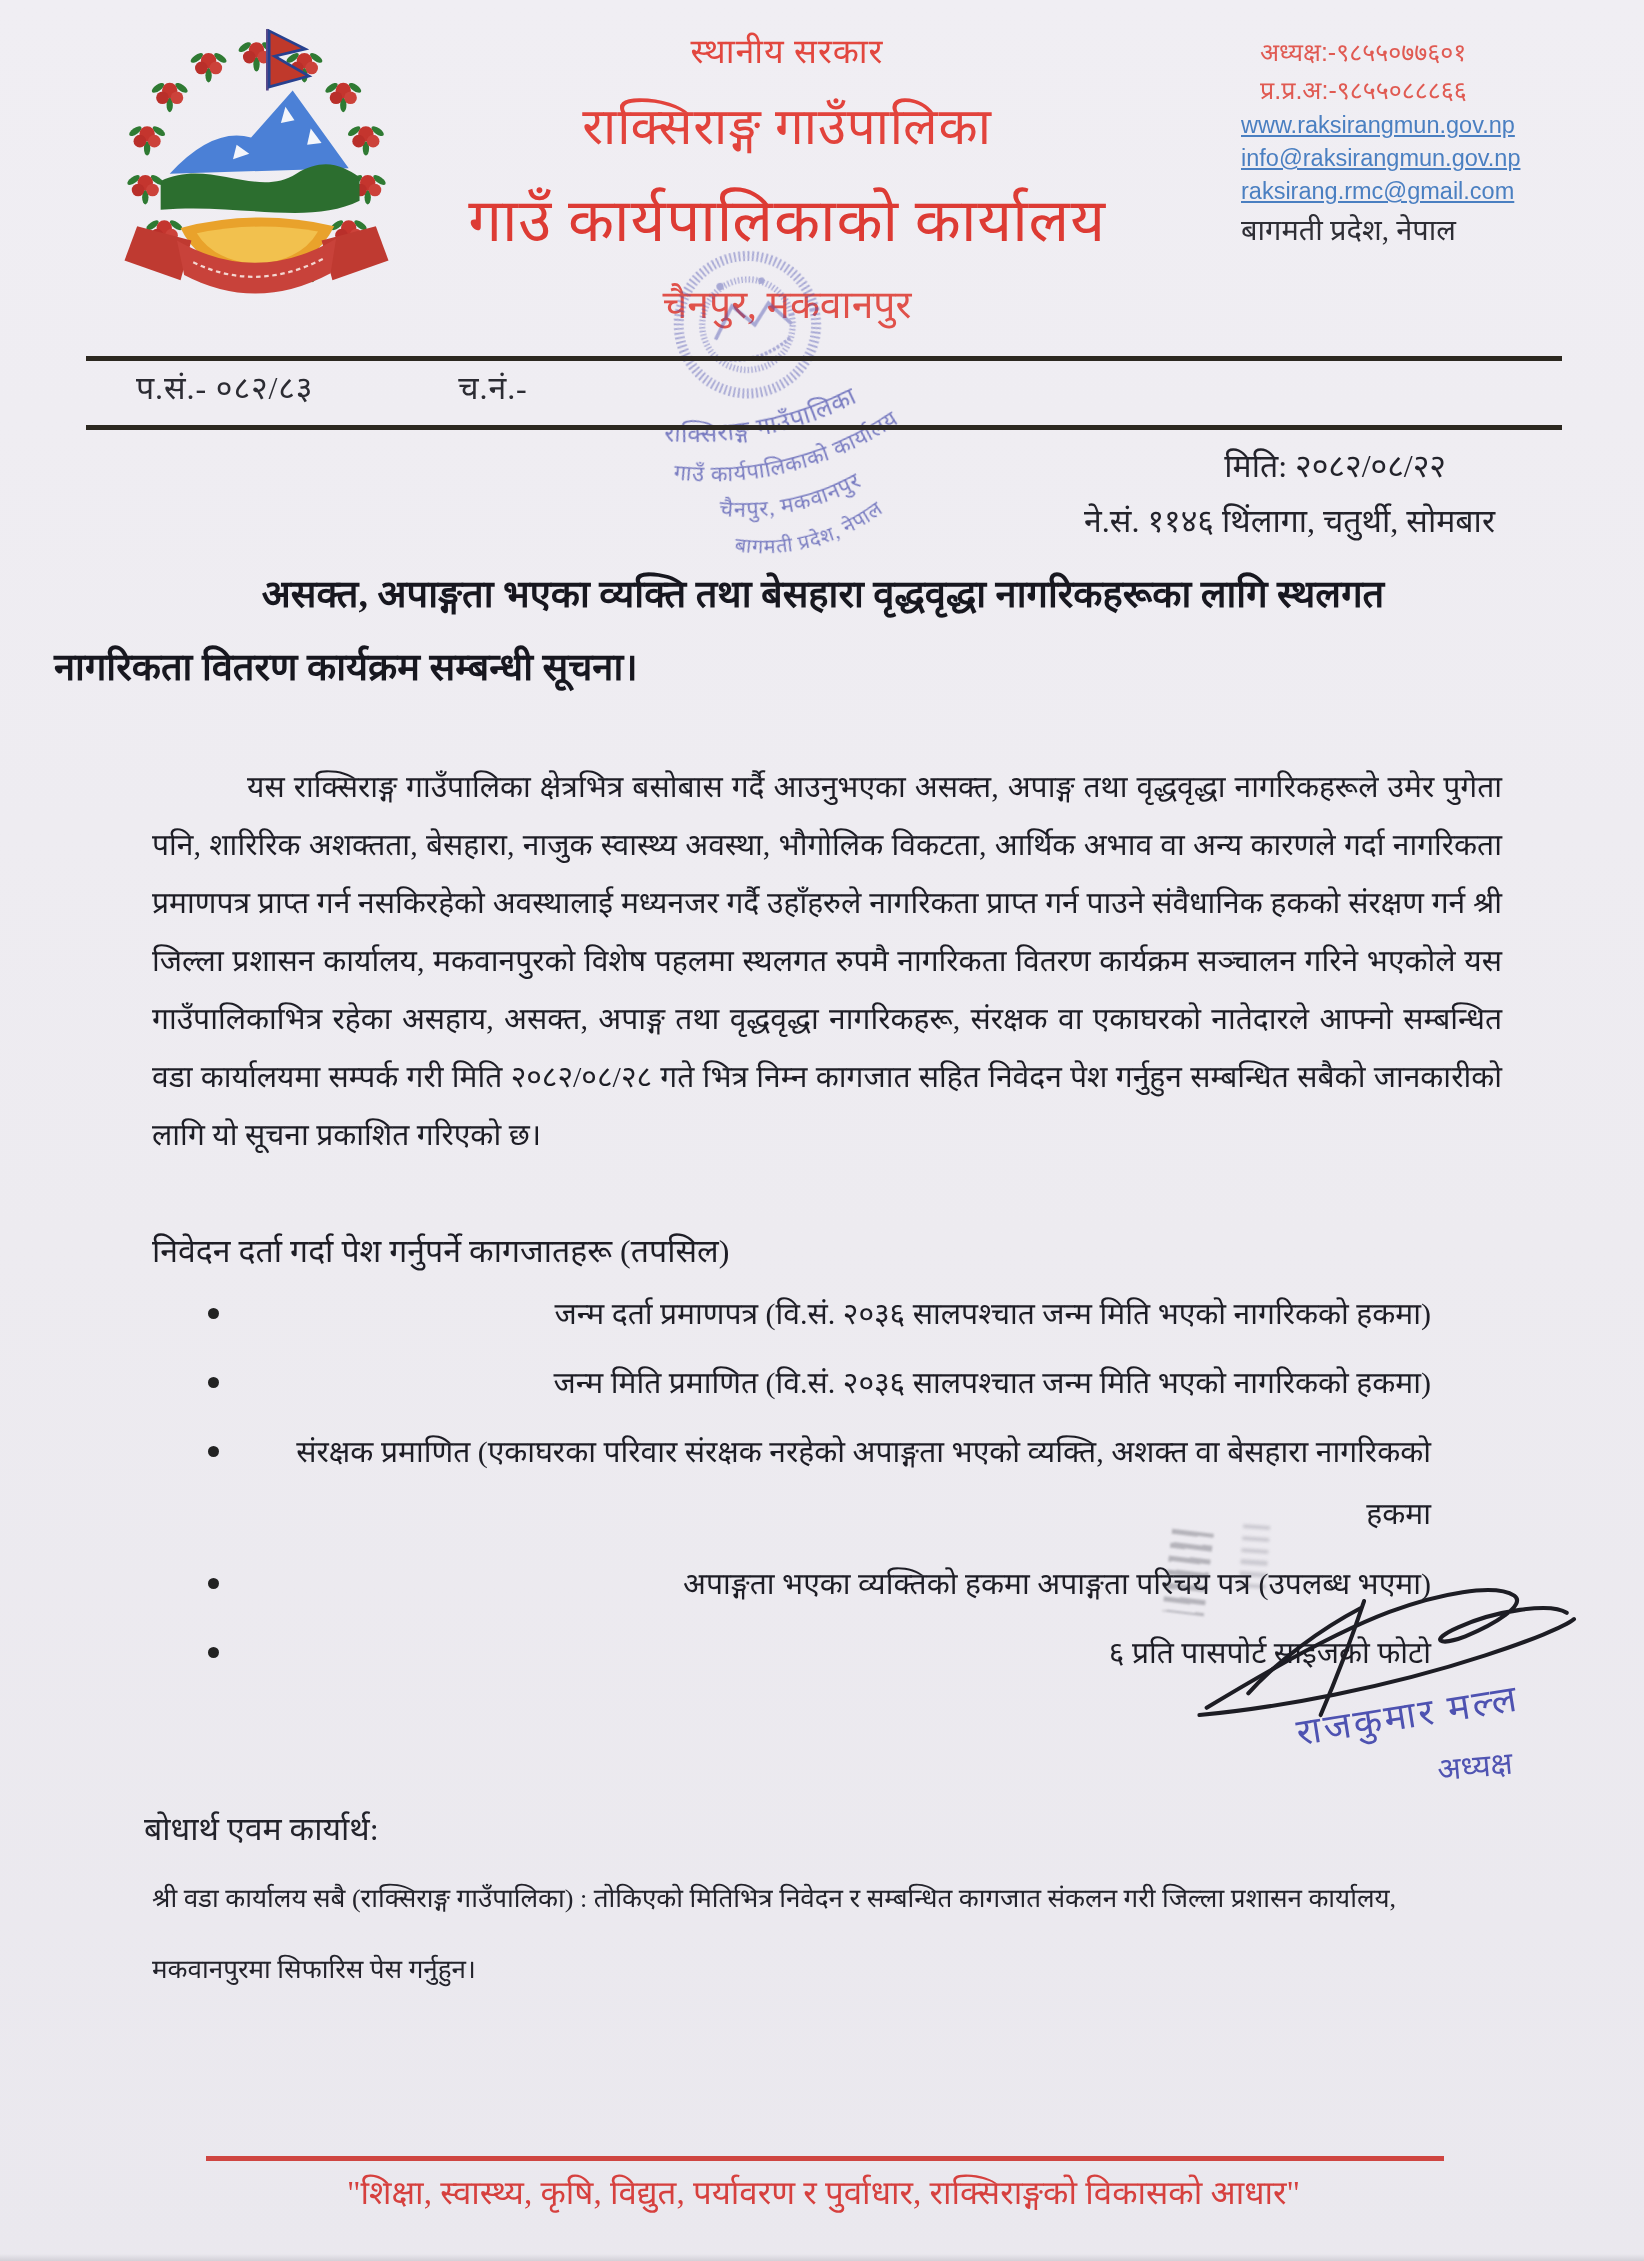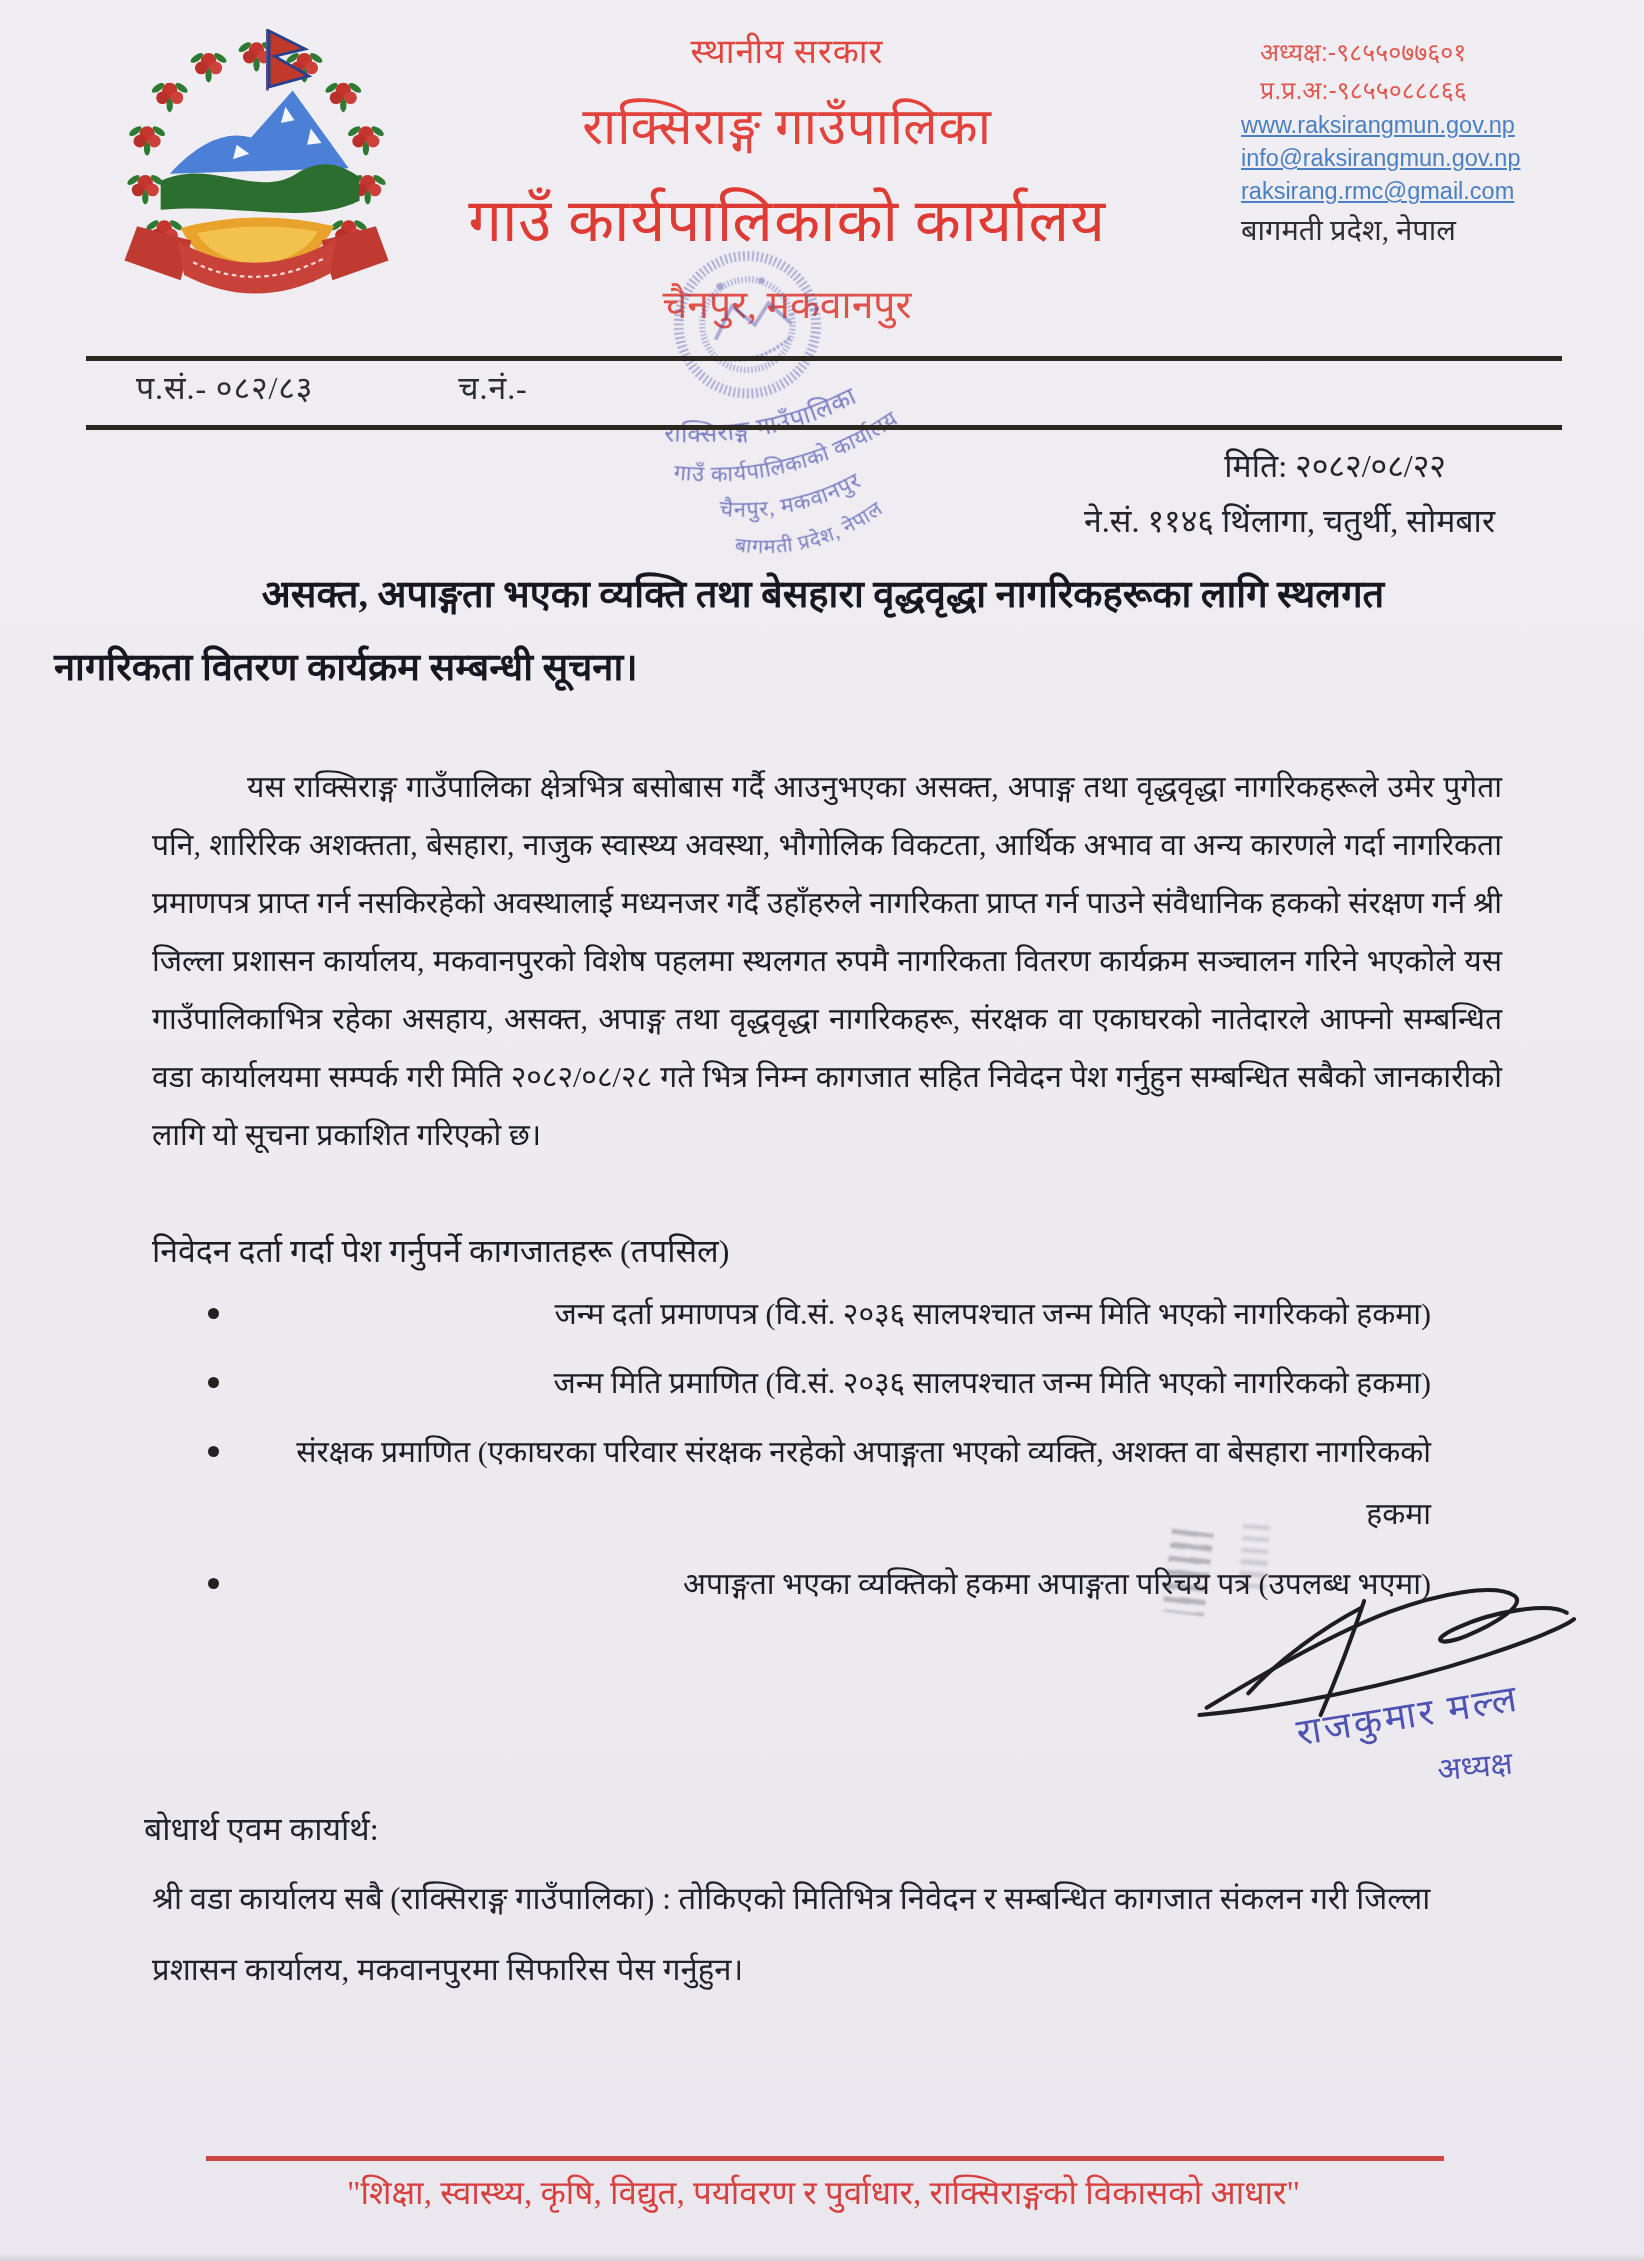--- a/index.html
+++ b/index.html
@@ -53,21 +53,21 @@
   .smudge{left:1167px;top:1531px;width:42px;height:83px;transform:rotate(7deg);filter:blur(1.1px);
     background:repeating-linear-gradient(178deg,rgba(55,55,66,.30) 0 5.4px,rgba(55,55,66,0) 5.4px 13.6px);}
   .smudge2{left:1241px;top:1525px;width:27px;height:63px;transform:rotate(4deg);filter:blur(1.4px);
     background:repeating-linear-gradient(180deg,rgba(70,70,84,.20) 0 4.5px,rgba(70,70,84,0) 4.5px 11.8px);}
   .sig-name{left:1295px;top:1688px;font-size:37px;color:#4146ac;letter-spacing:2.7px;
     transform:rotate(-9deg);opacity:.92;}
   .sig-role{left:1437px;top:1744px;font-size:31px;color:#4348ad;transform:rotate(-5deg);opacity:.92;}
 
   
   .cc-head{top:1806px;left:144px;font-size:32px;}
-  .cc-body{top:1863px;left:152px;width:1366px;font-size:31px;line-height:71px;text-align:left;}
+  .cc-body{top:1863px;left:152px;width:1366px;font-size:26px;line-height:71px;text-align:left;}
 
   
   .foot-rule{top:2156px;left:206px;width:1238px;height:4.5px;background:#cf4541;}
   .foot-slogan{top:2169px;left:145px;width:1357px;text-align:center;font-size:33px;color:#d6403e;}
 
   
   .office-stamp{left:631px;top:232px;width:304px;height:349px;color:#4b50ae;opacity:.72;
     transform:rotate(-13deg);filter:blur(0.4px);}
   .office-stamp text{fill:currentColor;font-family:"Liberation Serif",serif;letter-spacing:1px;}
 </style>
@@ -172,20 +172,21 @@
   <div class="abs title2">नागरिकता वितरण कार्यक्रम सम्बन्धी सूचना।</div>
 
   <div class="abs body-par">यस राक्सिराङ्ग गाउँपालिका क्षेत्रभित्र बसोबास गर्दै आउनुभएका असक्त, अपाङ्ग तथा वृद्धवृद्धा नागरिकहरूले उमेर पुगेता पनि, शारिरिक अशक्तता, बेसहारा, नाजुक स्वास्थ्य अवस्था, भौगोलिक विकटता, आर्थिक अभाव वा अन्य कारणले गर्दा नागरिकता प्रमाणपत्र प्राप्त गर्न नसकिरहेको अवस्थालाई मध्यनजर गर्दै उहाँहरुले नागरिकता प्राप्त गर्न पाउने संवैधानिक हकको संरक्षण गर्न श्री जिल्ला प्रशासन कार्यालय, मकवानपुरको विशेष पहलमा स्थलगत रुपमै नागरिकता वितरण कार्यक्रम सञ्चालन गरिने भएकोले यस गाउँपालिकाभित्र रहेका असहाय, असक्त, अपाङ्ग तथा वृद्धवृद्धा नागरिकहरू, संरक्षक वा एकाघरको नातेदारले आफ्नो सम्बन्धित वडा कार्यालयमा सम्पर्क गरी मिति २०८२/०८/२८ गते भित्र निम्न कागजात सहित निवेदन पेश गर्नुहुन सम्बन्धित सबैको जानकारीको लागि यो सूचना प्रकाशित गरिएको छ।</div>
 
   <div class="abs docs-head">निवेदन दर्ता गर्दा पेश गर्नुपर्ने कागजातहरू (तपसिल)</div>
   <ul class="abs docs-list">
     <li>जन्म दर्ता प्रमाणपत्र (वि.सं. २०३६ सालपश्चात जन्म मिति भएको नागरिकको हकमा)</li>
     <li>जन्म मिति प्रमाणित (वि.सं. २०३६ सालपश्चात जन्म मिति भएको नागरिकको हकमा)</li>
     <li>संरक्षक प्रमाणित (एकाघरका परिवार संरक्षक नरहेको अपाङ्गता भएको व्यक्ति, अशक्त वा बेसहारा नागरिकको हकमा</li>
     <li>अपाङ्गता भएका व्यक्तिको हकमा अपाङ्गता परिचय पत्र (उपलब्ध भएमा)</li>
+    <li>६ प्रति पासपोर्ट साइजको फोटो</li>
   </ul>
 
   <div class="abs smudge"></div>
   <div class="abs smudge2"></div>
   <svg class="abs sig-svg" width="389" height="154" viewBox="0 0 430 170" aria-hidden="true">
     <g fill="none" stroke="#1d1d24" stroke-width="4.5" stroke-linecap="round">
       <path d="M14,150 C70,116 152,68 216,44 C270,24 332,12 354,26 C368,36 332,58 300,71 C272,82 258,76 292,61 C332,43 394,33 412,45"></path>
       <path d="M6,158 C92,150 212,128 322,92 C372,76 410,60 420,52"></path>
       <path d="M188,32 C172,80 152,130 140,158"></path>
       <path d="M60,134 C92,98 142,62 184,40"></path>

